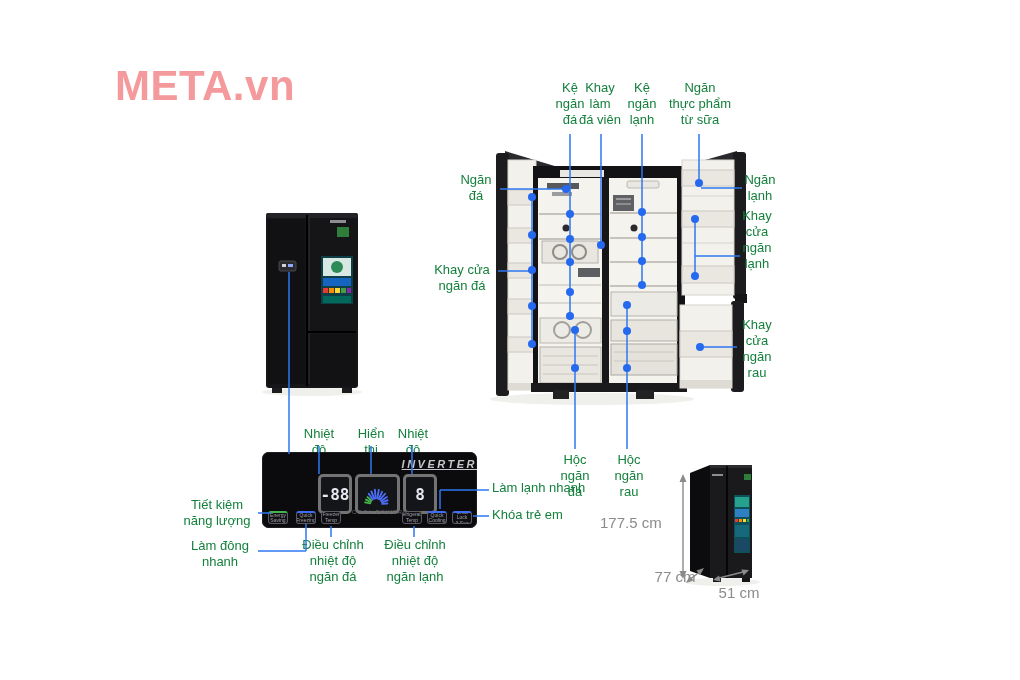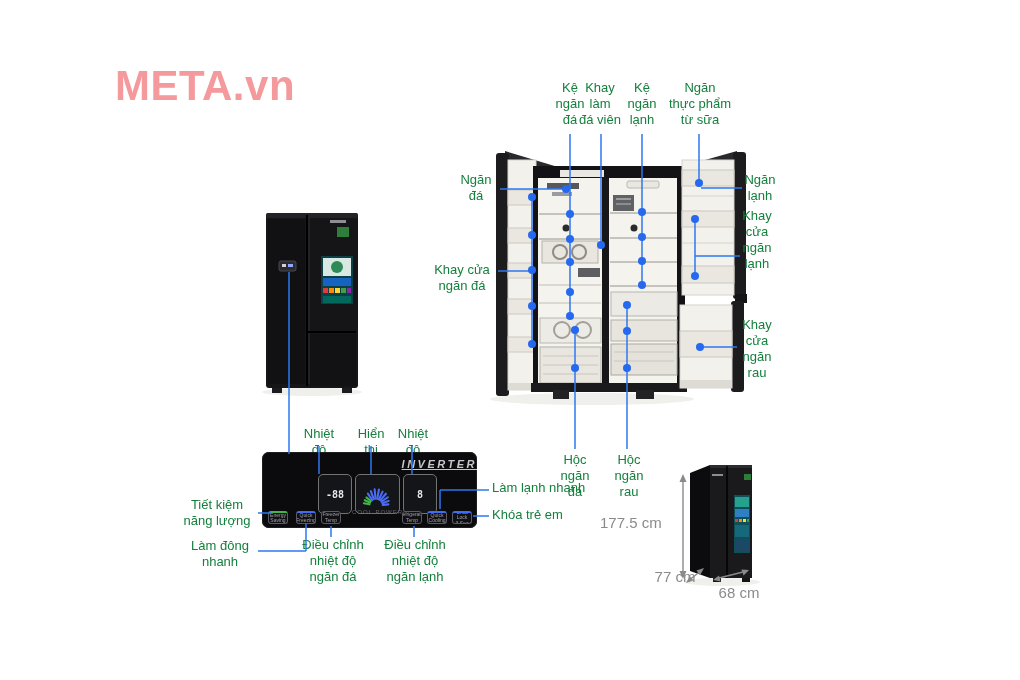--- a/index.html
+++ b/index.html
@@ -36,23 +36,23 @@
   .dim-h{left:600px;top:514px;width:76px;text-align:left;}
   .dim-d{left:624px;top:568px;width:44px;margin-left:29px;}
   .dim-w{left:714px;top:584px;width:50px;}
   
   .panel{position:absolute;left:262px;top:452px;width:215px;height:76px;
          background:#0b0b0e;border-radius:7px;box-shadow:inset 0 0 0 1px #1d1d22;}
   .inverter{position:absolute;top:6px;left:0;right:0;text-align:right;
             font-style:italic;font-weight:bold;letter-spacing:2.5px;
             font-size:11px;color:#c7c8cc;text-decoration:underline;}
   .disp{position:absolute;top:22px;height:40px;background:#141519;
-        border:1px solid #737373;border-radius:5px;box-sizing:border-box;
+        border:3px solid #737373;border-radius:5px;box-sizing:border-box;
         color:#e6e8f0;font-family:"DejaVu Sans Mono","Liberation Mono",monospace;
-        font-weight:bold;font-size:10px;display:flex;align-items:center;justify-content:center;}
+        font-weight:bold;font-size:16px;display:flex;align-items:center;justify-content:center;}
   .d1{left:56px;width:34px;}
   .d2{left:93px;width:45px;}
   .d3{left:141px;width:34px;}
   .coolpower{position:absolute;top:57px;left:89px;width:53px;text-align:center;
              font-size:6px;letter-spacing:1px;color:#64656b;}
   .pbtn{position:absolute;top:59px;width:20px;height:13px;background:#101014;
         border:1px solid #5a5b63;border-radius:3px;box-sizing:border-box;
         color:#9fa0a6;font-size:5px;line-height:1.08;display:flex;align-items:center;
         justify-content:center;text-align:center;white-space:pre-line;overflow:hidden;}
   .b1{left:6px;border-top:2px solid #43b54a;}
@@ -263,21 +263,21 @@
 nhiệt độ
 ngăn đá</div>
   <div class="callout co-dieu-chinh-lanh">Điều chỉnh
 nhiệt độ
 ngăn lạnh</div>
   <div class="callout co-lam-lanh">Làm lạnh nhanh</div>
   <div class="callout co-khoa-tre-em">Khóa trẻ em</div>
 
   <div class="dim dim-h">177.5 cm</div>
   <div class="dim dim-d">77 cm</div>
-  <div class="dim dim-w">68 cm</div>
+  <div class="dim dim-w">51 cm</div>
 
   <div class="panel">
     <div class="inverter">INVERTER</div>
     <div class="disp d1">-88</div>
     <div class="disp d2">
       <svg width="43" height="30" viewBox="0 0 45 30">
         <g stroke-width="2.2" stroke-linecap="round">
           <line x1="14.1" y1="25.8" x2="8.2" y2="24.7" stroke="#43b54a"></line>
           <line x1="14.7" y1="24.0" x2="9.2" y2="21.5" stroke="#43b54a"></line>
           <line x1="15.6" y1="22.5" x2="11.0" y2="18.6" stroke="#43b54a"></line>

